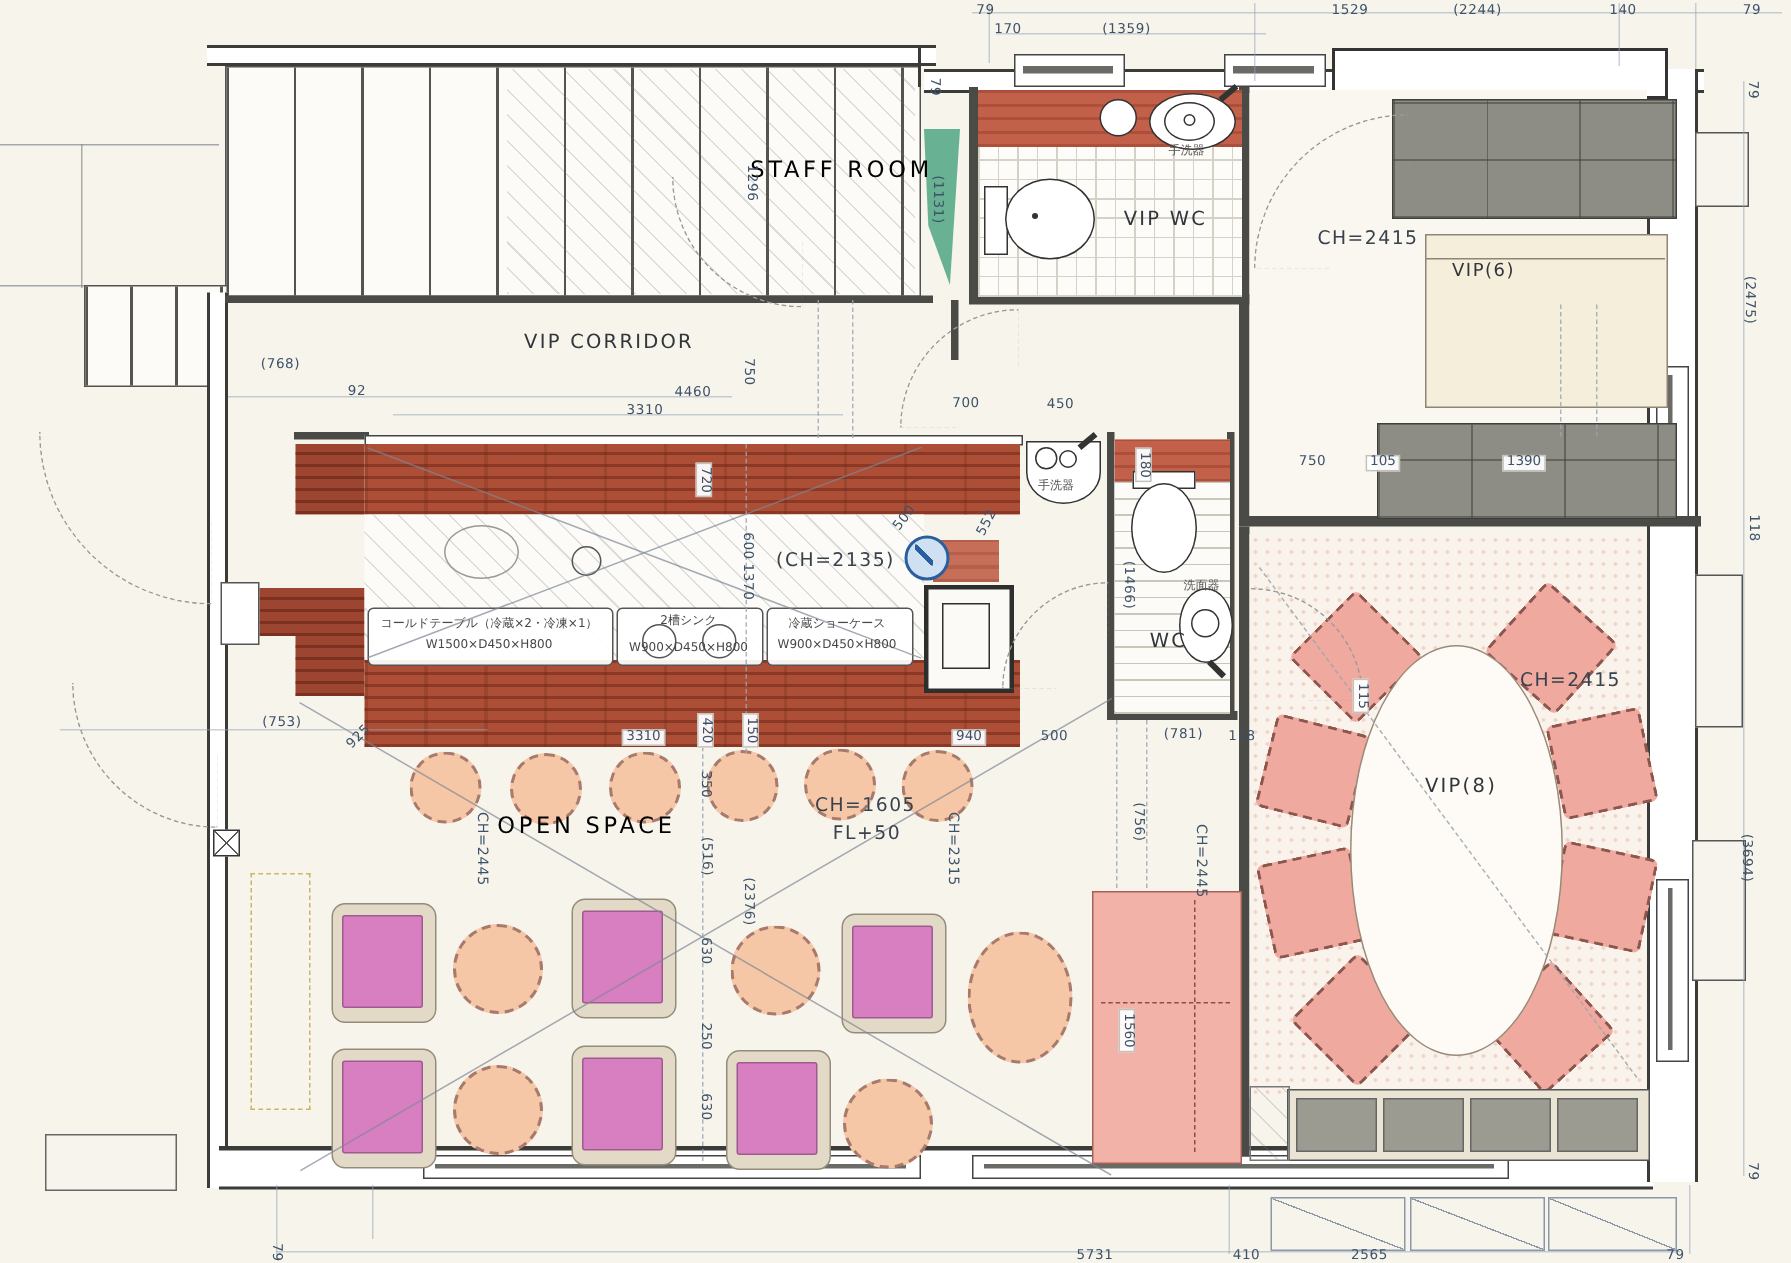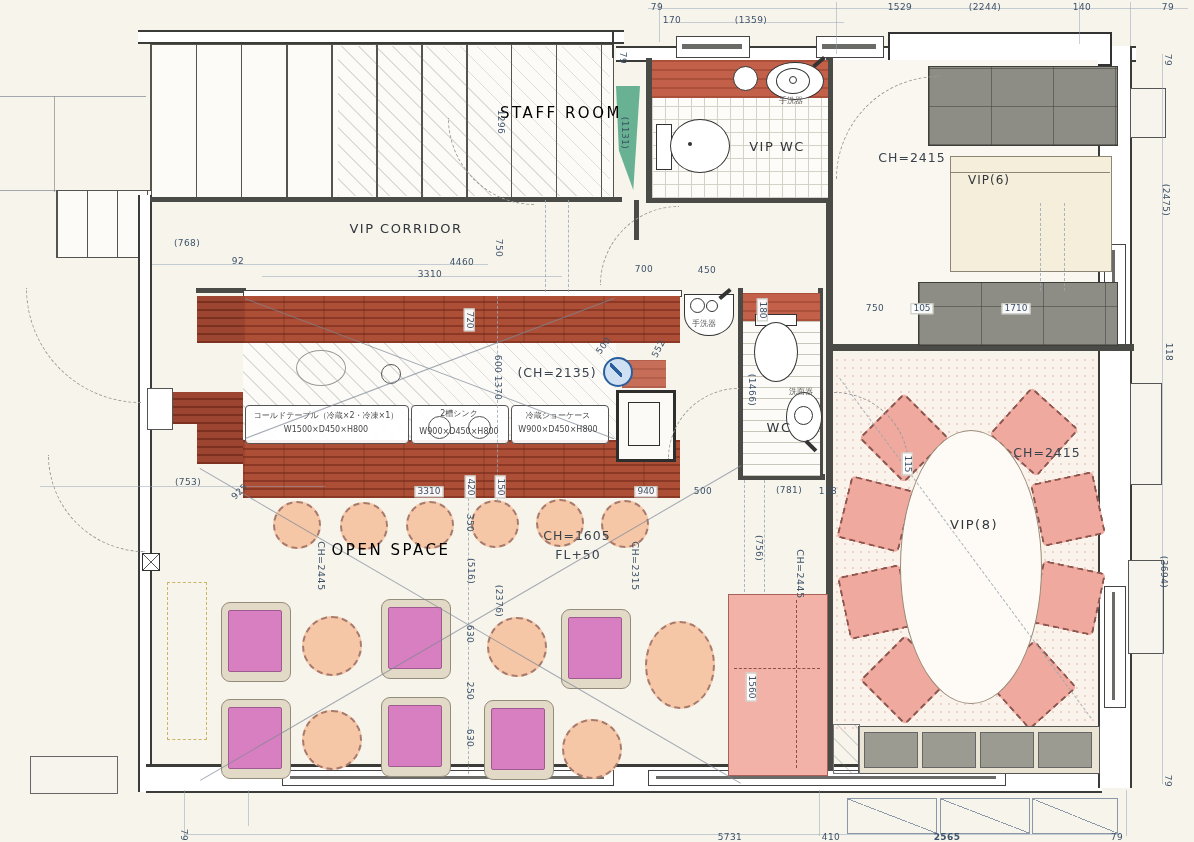--- a/index.html
+++ b/index.html
@@ -273,21 +273,21 @@
       <span class="t dim" style="left: 1165px; top: 200px; transform: translate(-50%, -50%) rotate(90deg);">(2475)</span>
       <span class="t dim" style="left: 187px; top: 244px; transform: translate(-50%, -50%) rotate(0deg);">(768)</span>
       <span class="t dim" style="left: 238px; top: 262px; transform: translate(-50%, -50%) rotate(0deg);">92</span>
       <span class="t dim" style="left: 462px; top: 263px; transform: translate(-50%, -50%) rotate(0deg);">4460</span>
       <span class="t dim" style="left: 430px; top: 275px; transform: translate(-50%, -50%) rotate(0deg);">3310</span>
       <span class="t dim" style="left: 498px; top: 248px; transform: translate(-50%, -50%) rotate(90deg);">750</span>
       <span class="t dim" style="left: 644px; top: 270px; transform: translate(-50%, -50%) rotate(0deg);">700</span>
       <span class="t dim" style="left: 707px; top: 271px; transform: translate(-50%, -50%) rotate(0deg);">450</span>
       <span class="t dim" style="left: 875px; top: 309px; transform: translate(-50%, -50%) rotate(0deg);">750</span>
       <span class="t dimbox" style="left: 922px; top: 309px; transform: translate(-50%, -50%) rotate(0deg);">105</span>
-      <span class="t dimbox" style="left: 1016px; top: 309px; transform: translate(-50%, -50%) rotate(0deg);">1710</span>
+      <span class="t dimbox" style="left: 1016px; top: 309px; transform: translate(-50%, -50%) rotate(0deg);">1390</span>
       <span class="t dim" style="left: 1168px; top: 352px; transform: translate(-50%, -50%) rotate(90deg);">118</span>
       <span class="t dimbox" style="left: 469px; top: 320px; transform: translate(-50%, -50%) rotate(90deg);">720</span>
       <span class="t dim" style="left: 497px; top: 364px; transform: translate(-50%, -50%) rotate(90deg);">600</span>
       <span class="t dim" style="left: 497px; top: 388px; transform: translate(-50%, -50%) rotate(90deg);">1370</span>
       <span class="t dim" style="left: 604px; top: 346px; transform: translate(-50%, -50%) rotate(-52deg);">500</span>
       <span class="t dim" style="left: 659px; top: 349px; transform: translate(-50%, -50%) rotate(-62deg);">552</span>
       <span class="t dimbox" style="left: 762px; top: 310px; transform: translate(-50%, -50%) rotate(90deg);">180</span>
       <span class="t dim" style="left: 751px; top: 390px; transform: translate(-50%, -50%) rotate(90deg);">(1466)</span>
       <span class="t dimbox" style="left: 429px; top: 492px; transform: translate(-50%, -50%) rotate(0deg);">3310</span>
       <span class="t dimbox" style="left: 470px; top: 487px; transform: translate(-50%, -50%) rotate(90deg);">420</span>
@@ -305,17 +305,17 @@
       <span class="t dim" style="left: 469px; top: 691px; transform: translate(-50%, -50%) rotate(90deg);">250</span>
       <span class="t dim" style="left: 469px; top: 738px; transform: translate(-50%, -50%) rotate(90deg);">630</span>
       <span class="t dim" style="left: 758px; top: 548px; transform: translate(-50%, -50%) rotate(90deg);">(756)</span>
       <span class="t dimbox" style="left: 751px; top: 687px; transform: translate(-50%, -50%) rotate(90deg);">1560</span>
       <span class="t dimbox" style="left: 907px; top: 464px; transform: translate(-50%, -50%) rotate(90deg);">115</span>
       <span class="t dim" style="left: 1163px; top: 572px; transform: translate(-50%, -50%) rotate(90deg);">(3694)</span>
       <span class="t dim" style="left: 1167px; top: 781px; transform: translate(-50%, -50%) rotate(90deg);">79</span>
       <span class="t dim" style="left: 183px; top: 835px; transform: translate(-50%, -50%) rotate(90deg);">79</span>
       <span class="t dim" style="left: 730px; top: 838px; transform: translate(-50%, -50%) rotate(0deg);">5731</span>
       <span class="t dim" style="left: 831px; top: 838px; transform: translate(-50%, -50%) rotate(0deg);">410</span>
-      <span class="t dim" style="left: 947px; top: 838px; transform: translate(-50%, -50%) rotate(0deg); font-weight: bold;">2565</span>
+      <span class="t dim" style="left: 913px; top: 838px; transform: translate(-50%, -50%) rotate(0deg);">2565</span>
       <span class="t dim" style="left: 1117px; top: 838px; transform: translate(-50%, -50%) rotate(0deg);">79</span>
     </div>
 
 </div>
 
 </body></html>

